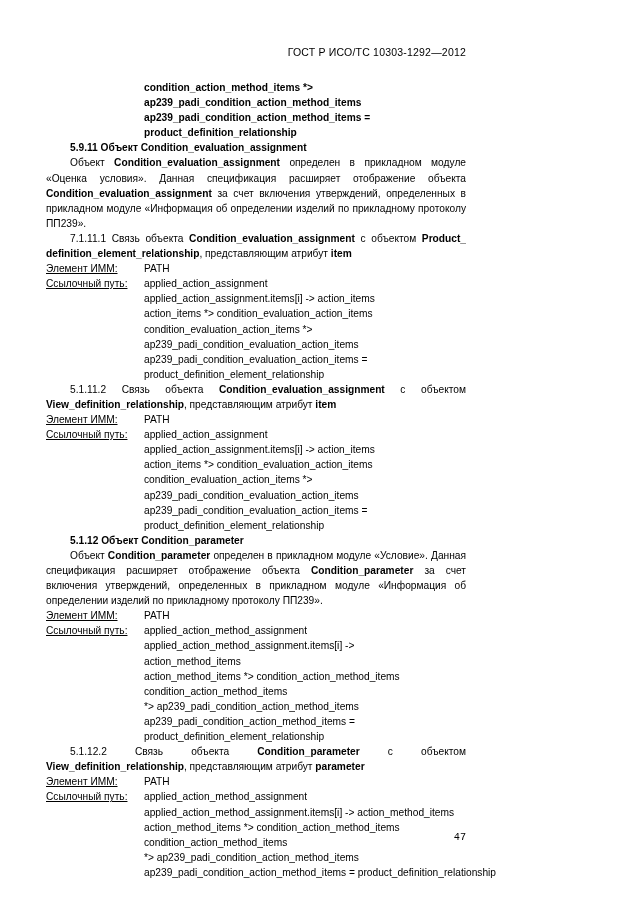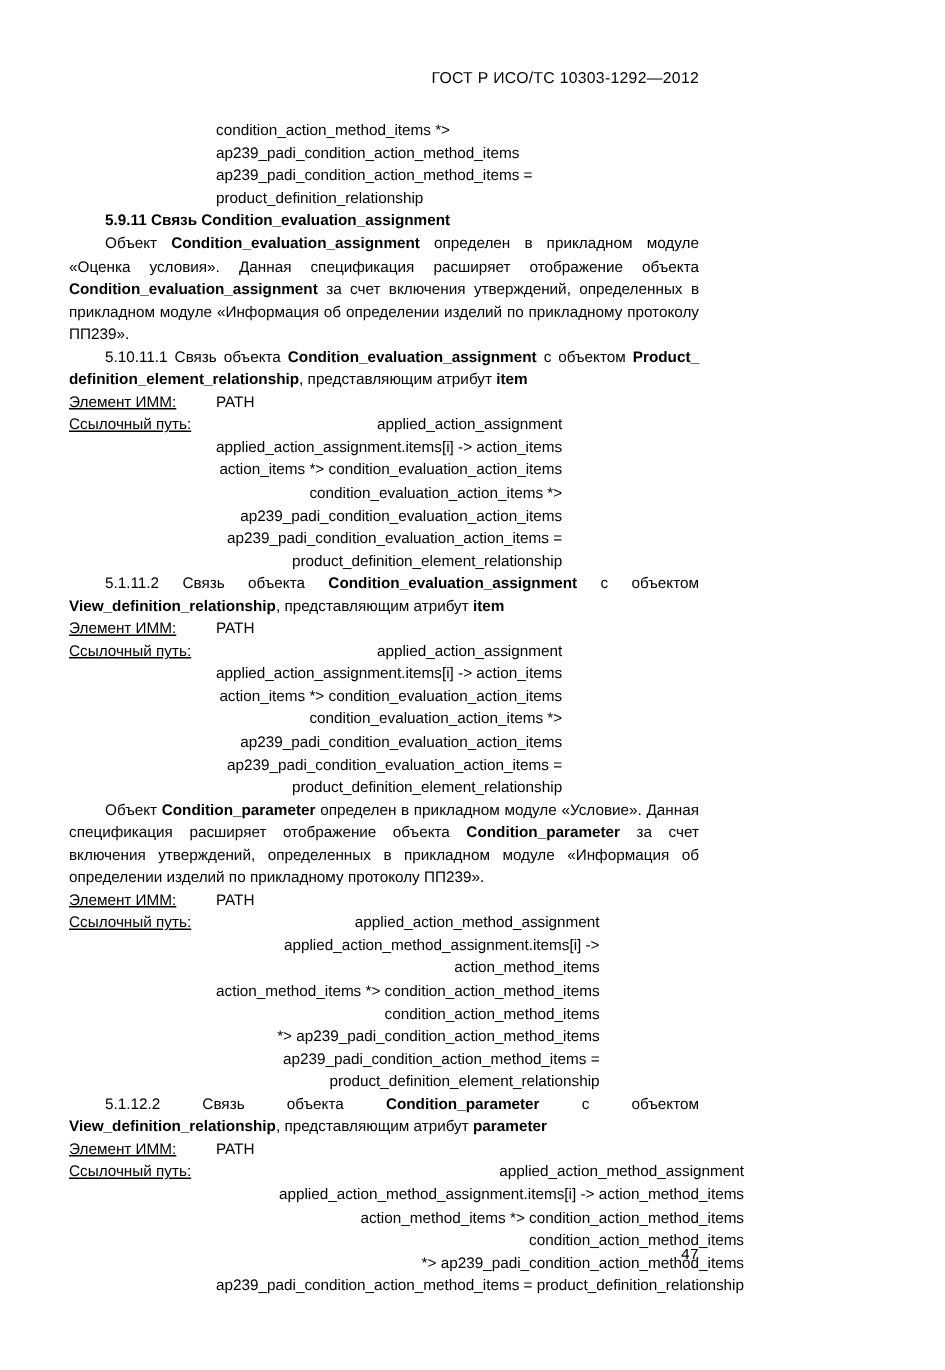--- a/index.html
+++ b/index.html
@@ -42,20 +42,21 @@
   }
   .block {
     margin: 0;
   }
   .para {
     text-align: justify;
     text-indent: 0;
   }
   .indent-code {
     margin-left: 98px;
+    font-weight: bold;
   }
   .indent-sec {
     margin-left: 24px;
   }
   .indent-para {
     text-indent: 24px;
   }
   b { font-weight: bold; }
   .label-row {
     display: block;
@@ -63,21 +64,20 @@
   }
   .label {
     display: inline-block;
     width: 98px;
     vertical-align: top;
     text-decoration: underline;
   }
   .val {
     display: inline-block;
     vertical-align: top;
-    text-align: right;
   }
   .pagenum {
     position: absolute;
     right: 40px;
     top: 832px;
     font-size: 10.2px;
     font-family: Liberation Mono, monospace;
   }
 </style>
 </head>
@@ -87,28 +87,29 @@
 
   <div class="header">ГОСТ Р ИСО/ТС 10303-1292—2012</div>
 
   <div class="content" id="content">
       <div class="block indent-code">
         <div class="line">condition_action_method_items *&gt;</div>
         <div class="line">ap239_padi_condition_action_method_items</div>
         <div class="line">ap239_padi_condition_action_method_items =</div>
         <div class="line">product_definition_relationship</div>
       </div>
-      <div class="block indent-sec"><b>5.9.11</b> <b>Связь Condition_evaluation_assignment</b></div>
+      <div class="block indent-sec"><b>5.9.11</b> <b>Объект Condition_evaluation_assignment</b></div>
       <div class="block para indent-para"><span>Объект </span><b>Condition_evaluation_assignment</b><span> определен в прикладном модуле «Оценка условия». Данная спецификация расширяет отображение объекта </span><b>Condition_evaluation_assignment</b><span> за счет включения утверждений, определенных в прикладном модуле «Информация об определении изделий по прикладному протоколу ПП239».</span></div>
-      <div class="block para indent-para"><span>5.10.11.1 Связь объекта </span><b>Condition_evaluation_assignment</b><span> с объектом </span><b>Product_ definition_element_relationship</b><span>, представляющим атрибут </span><b>item</b></div>
+      <div class="block para indent-para"><span>7.1.11.1 Связь объекта </span><b>Condition_evaluation_assignment</b><span> с объектом </span><b>Product_ definition_element_relationship</b><span>, представляющим атрибут </span><b>item</b></div>
       <div class="block label-row"><span class="label">Элемент ИММ:</span><span class="val">PATH</span></div>
       <div class="block label-row"><span class="label">Ссылочный путь:</span><span class="val"><div class="line">applied_action_assignment</div><div class="line">applied_action_assignment.items[i] -&gt; action_items</div><div class="line">action_items *&gt; condition_evaluation_action_items</div><div class="line">condition_evaluation_action_items *&gt;</div><div class="line">ap239_padi_condition_evaluation_action_items</div><div class="line">ap239_padi_condition_evaluation_action_items =</div><div class="line">product_definition_element_relationship</div></span></div>
       <div class="block para indent-para"><span>5.1.11.2 Связь объекта </span><b>Condition_evaluation_assignment</b><span> с объектом </span><b>View_definition_relationship</b><span>, представляющим атрибут </span><b>item</b></div>
       <div class="block label-row"><span class="label">Элемент ИММ:</span><span class="val">PATH</span></div>
       <div class="block label-row"><span class="label">Ссылочный путь:</span><span class="val"><div class="line">applied_action_assignment</div><div class="line">applied_action_assignment.items[i] -&gt; action_items</div><div class="line">action_items *&gt; condition_evaluation_action_items</div><div class="line">condition_evaluation_action_items *&gt;</div><div class="line">ap239_padi_condition_evaluation_action_items</div><div class="line">ap239_padi_condition_evaluation_action_items =</div><div class="line">product_definition_element_relationship</div></span></div>
+      <div class="block indent-sec"><b>5.1.12</b> <b>Объект Condition_parameter</b></div>
       <div class="block para indent-para"><span>Объект </span><b>Condition_parameter</b><span> определен в прикладном модуле «Условие». Данная спецификация расширяет отображение объекта </span><b>Condition_parameter</b><span> за счет включения утверждений, определенных в прикладном модуле «Информация об определении изделий по прикладному протоколу ПП239».</span></div>
       <div class="block label-row"><span class="label">Элемент ИММ:</span><span class="val">PATH</span></div>
       <div class="block label-row"><span class="label">Ссылочный путь:</span><span class="val"><div class="line">applied_action_method_assignment</div><div class="line">applied_action_method_assignment.items[i] -&gt;</div><div class="line">action_method_items</div><div class="line">action_method_items *&gt; condition_action_method_items</div><div class="line">condition_action_method_items</div><div class="line">*&gt; ap239_padi_condition_action_method_items</div><div class="line">ap239_padi_condition_action_method_items =</div><div class="line">product_definition_element_relationship</div></span></div>
       <div class="block para indent-para"><span>5.1.12.2 Связь  объекта  </span><b>Condition_parameter</b><span>  с  объектом  </span><b>View_definition_relationship</b><span>, представляющим атрибут </span><b>parameter</b></div>
       <div class="block label-row"><span class="label">Элемент ИММ:</span><span class="val">PATH</span></div>
       <div class="block label-row"><span class="label">Ссылочный путь:</span><span class="val"><div class="line">applied_action_method_assignment</div><div class="line">applied_action_method_assignment.items[i] -&gt; action_method_items</div><div class="line">action_method_items *&gt; condition_action_method_items</div><div class="line">condition_action_method_items</div><div class="line">*&gt; ap239_padi_condition_action_method_items</div><div class="line">ap239_padi_condition_action_method_items = product_definition_relationship</div></span></div>
     </div>
 
   <div class="pagenum">47</div>
 

